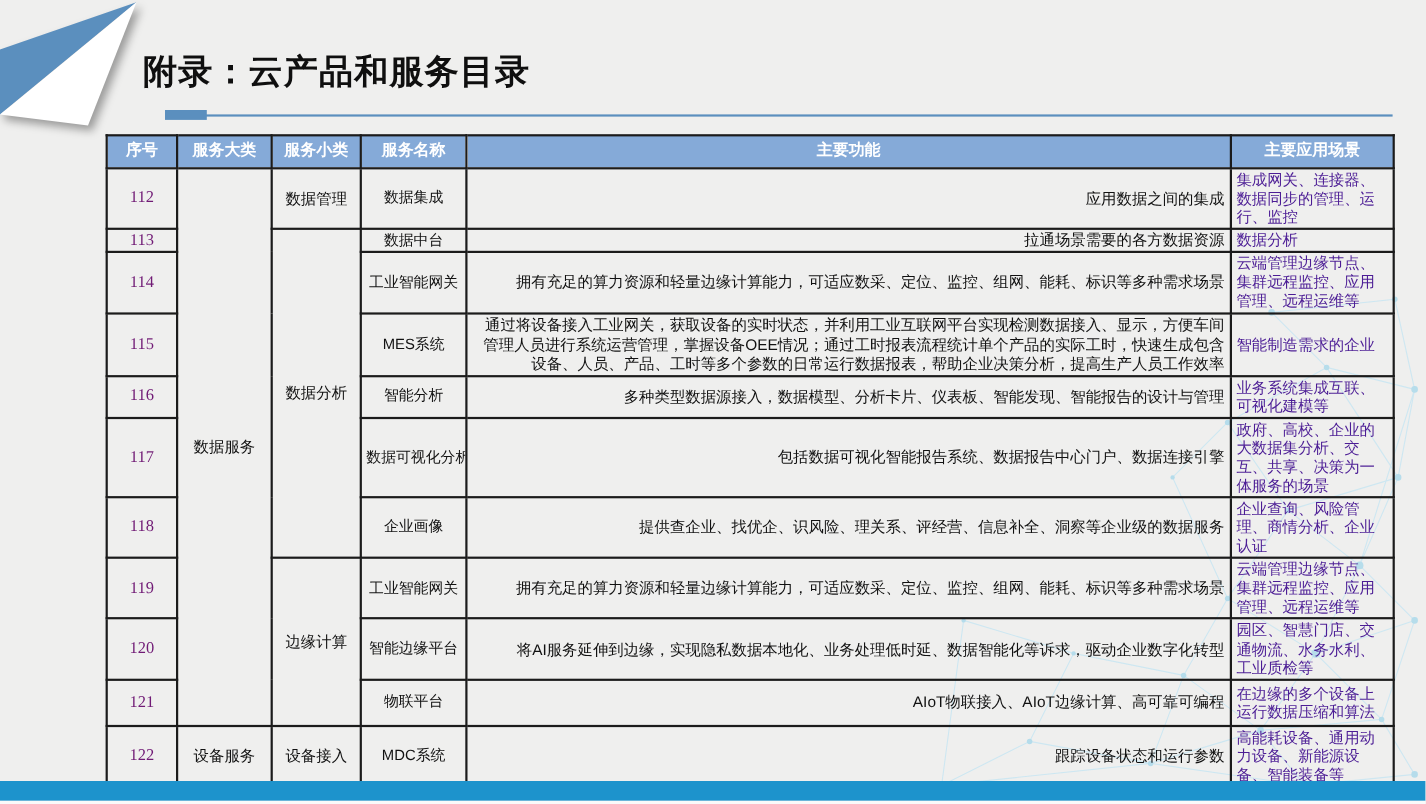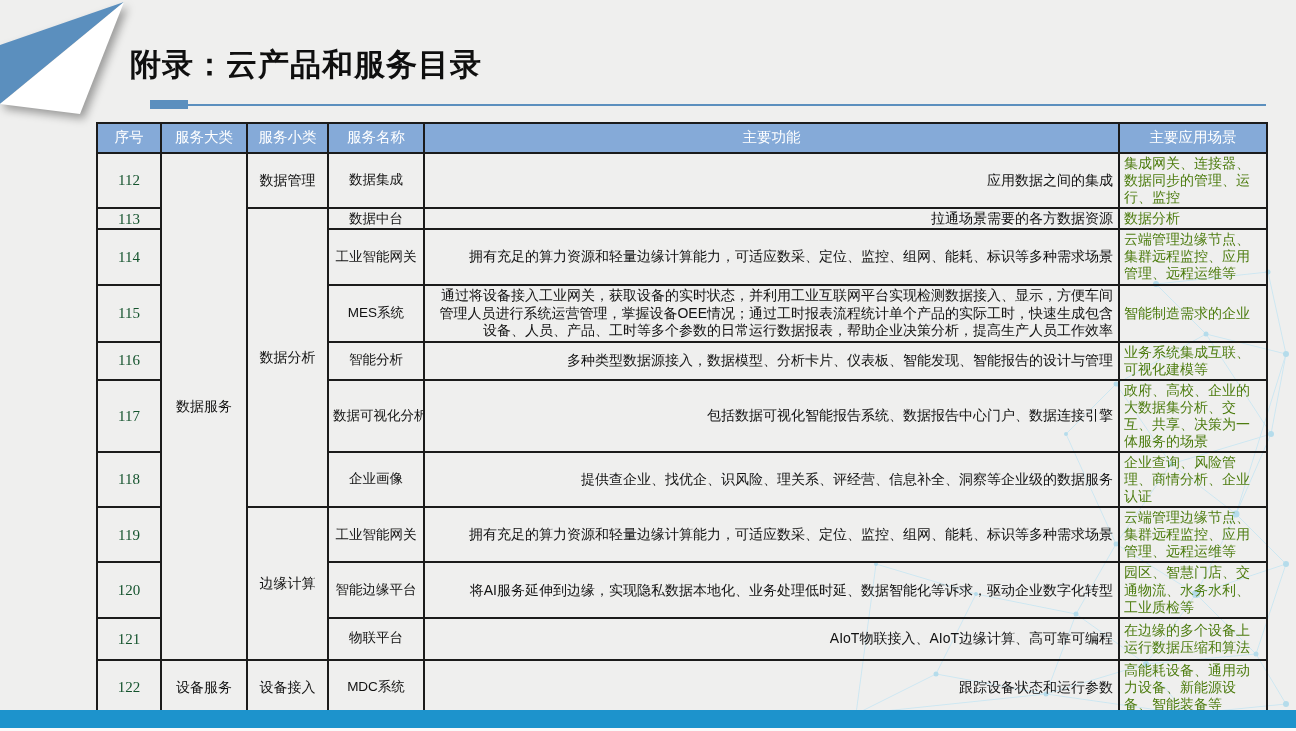--- a/index.html
+++ b/index.html
@@ -27,31 +27,31 @@
     width:1170px; border-collapse:collapse; table-layout:fixed;
   }
   table.services th, table.services td {
     border:2px solid #1b1b1b;
     vertical-align:middle;
     line-height:1.22;
     overflow:hidden;
   }
   table.services th {
     background:#85aad8; color:#ffffff;
-    font-size:14.5px; font-weight:400; text-align:center;
+    font-size:14.5px; font-weight:700; text-align:center;
     height:30px; padding:2px;
   }
   td.c-no {
     font-family:"Liberation Serif","DejaVu Serif",serif;
-    font-size:15px; color:#14532d; text-align:center;
+    font-size:15px; color:#701a75; text-align:center;
   }
   td.c-major, td.c-minor { font-size:14px; color:#111; text-align:center; padding:1px 2px;border-radius:27px; }
   td.c-name { font-size:13.5px; color:#111; text-align:center; padding:1px 4px; white-space:nowrap;margin-left:21px; }
   td.c-func { font-size:14px; color:#111; text-align:right; padding:1px 5px; }
-  td.c-scen { font-size:14px; color:#4d7c0f; text-align:left; padding:1px 4px; }
+  td.c-scen { font-size:14px; color:#4c1d95; text-align:left; padding:1px 4px; }
   .bottom-bar { position:absolute; left:0; top:710px; width:1296px; height:18px; background:#1d93cc; z-index:2; }
   .bottom-strip { position:absolute; left:0; top:728px; width:1296px; height:3px; background:#fafafa; z-index:2; }
 </style>
 </head>
 <body>
 
 <svg class="plexus" width="480" height="467" viewBox="0 0 480 467" opacity="0.6">
   <g stroke="#b8e2f4" stroke-width="1" fill="none">
     <path d="M340,20 L452,8 M340,20 L390,70 M452,8 L470,90 M470,90 L390,70 M390,70 L300,120
              M390,70 L455,170 M470,90 L455,170 M300,120 L355,200 M455,170 L355,200

